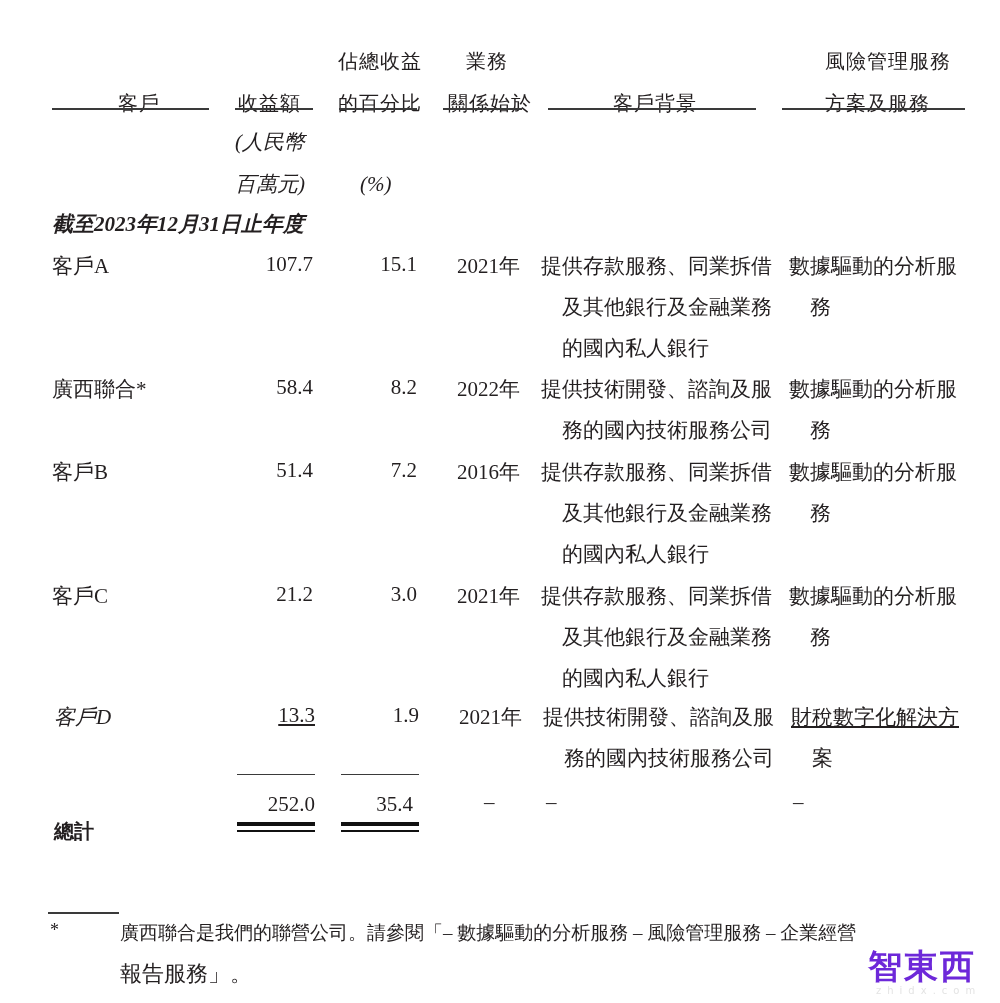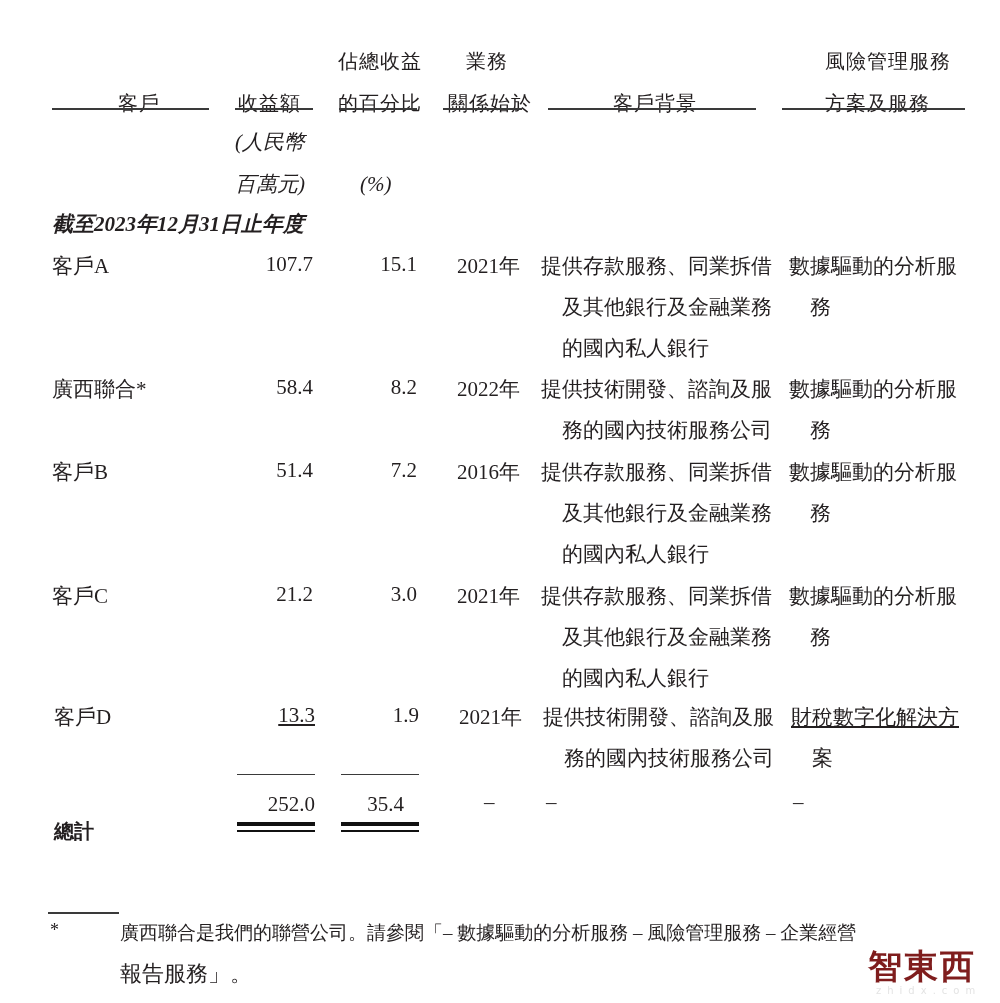--- a/index.html
+++ b/index.html
@@ -14,21 +14,21 @@
   .num { text-align: right; }
   .rule { position: absolute; height: 2px; background: #3a3a3a; }
   .ital { font-style: italic; }
   .bolditalic { font-weight: bold; font-style: italic; }
   .bold { font-weight: bold; font-family: "DejaVu Sans", "Liberation Sans", sans-serif; font-size: 20px; }
   .dbl-top { position: absolute; height: 4px; background: #111; }
   .dbl-bot { position: absolute; height: 2px; background: #111; }
   .watermark {
     position: absolute; left: 868px; right: 0; top: 944px;
     font-family: "DejaVu Sans", sans-serif; font-size: 34px; font-weight: bold;
-    color: #7f1d1d; letter-spacing: 2px;
+    color: #6d28d9; letter-spacing: 2px;
   }
   .watermark-sub {
     position: absolute; left: 876px; top: 985px;
     font-family: "DejaVu Sans", sans-serif; font-size: 10px; color: #e4e4e4; letter-spacing: 6px;
   }
 </style>
 </head>
 <body>
 
 <div class="abs hdr" style="left:118px; top:80px;">客戶</div>
@@ -95,37 +95,37 @@
   <div class="abs cell num" style="left:317px; width:100px; top:582px;">3.0</div>
   <div class="abs cell" style="left:457px; top:582px;">2021年</div>
   <div class="abs cell" style="left:541px; top:582px;">提供存款服務、同業拆借</div>
   <div class="abs cell" style="left:562px; top:623px;">及其他銀行及金融業務</div>
   <div class="abs cell" style="left:562px; top:664px;">的國內私人銀行</div>
   <div class="abs cell" style="left:789px; top:582px;">數據驅動的分析服</div>
   <div class="abs cell" style="left:810px; top:623px;">務</div>
 </div>
 
 <div>
-  <div class="abs cell" style="left:54px; top:703px;">客戶D</div>
+  <div class="abs cell" style="left:54px; top:703px;font-style:italic;">客戶D</div>
   <div class="abs cell num" style="left:215px; width:100px; top:703px;text-decoration:underline;">13.3</div>
   <div class="abs cell num" style="left:319px; width:100px; top:703px;">1.9</div>
   <div class="abs cell" style="left:459px; top:703px;">2021年</div>
   <div class="abs cell" style="left:543px; top:703px;">提供技術開發、諮詢及服</div>
   <div class="abs cell" style="left:564px; top:744px;">務的國內技術服務公司</div>
   <div class="abs cell" style="left:791px; top:703px;text-decoration:underline;">財稅數字化解決方</div>
   <div class="abs cell" style="left:812px; top:744px;">案</div>
 </div>
 
 <div class="rule" style="left:237px; width:78px; top:774px; height:1px;"></div>
 <div class="rule" style="left:341px; width:78px; top:774px; height:1px;"></div>
 
 <div>
   <div class="abs bold" style="left:54px; top:818px;">總計</div>
   <div class="abs cell num" style="left:215px; width:100px; top:792px;">252.0</div>
-  <div class="abs cell num" style="left:304px; width:100px; top:792px;">35.4</div>
+  <div class="abs cell num" style="left:313px; width:100px; top:792px;">35.4</div>
   <div class="abs cell" style="left:484px; top:790px;">–</div>
   <div class="abs cell" style="left:546px; top:790px;">–</div>
   <div class="abs cell" style="left:793px; top:790px;">–</div>
 </div>
 
 <div class="dbl-top" style="left:237px; width:78px; top:822px;"></div>
 <div class="dbl-bot" style="left:237px; width:78px; top:830px;"></div>
 <div class="dbl-top" style="left:341px; width:78px; top:822px;"></div>
 <div class="dbl-bot" style="left:341px; width:78px; top:830px;"></div>
 

